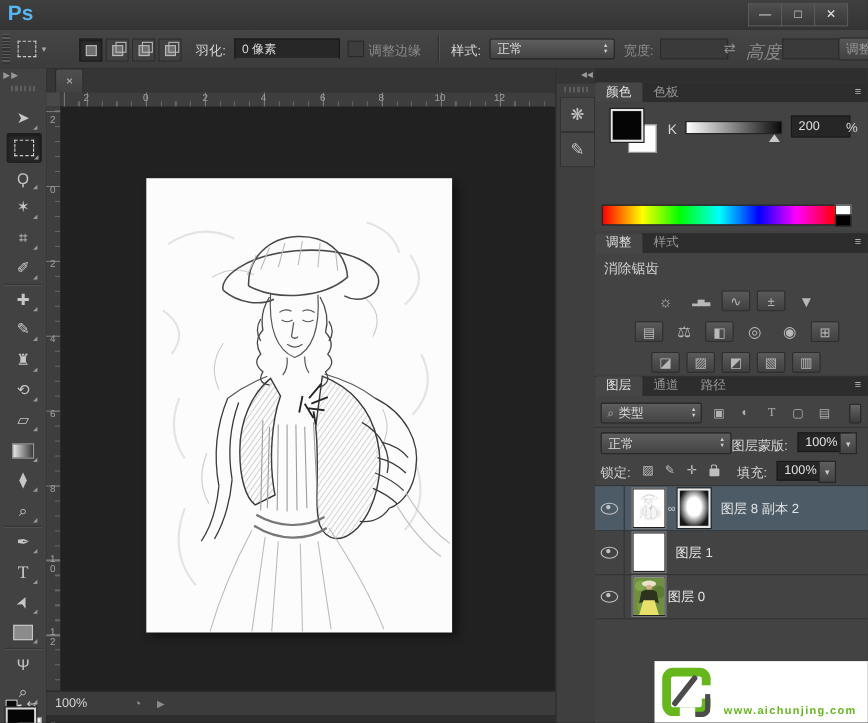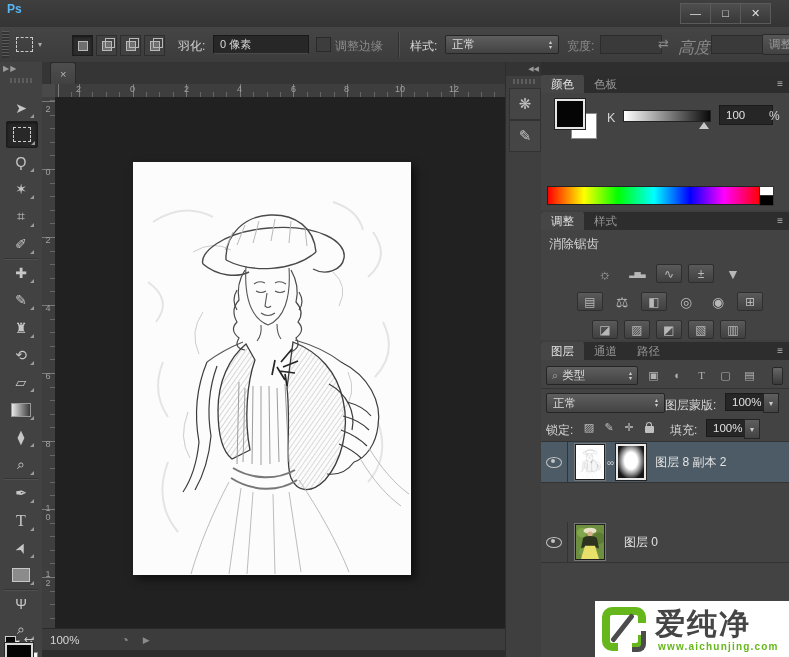--- a/index.html
+++ b/index.html
@@ -5,21 +5,21 @@
   html,body{margin:0;padding:0;background:#2a2a2a;}
   body{width:789px;height:657px;position:relative;overflow:hidden;
        font-family:"Liberation Sans","DejaVu Sans",sans-serif;
        -webkit-font-smoothing:antialiased;}
   .a{position:absolute;}
   .tx{color:#d4d4d4;font-size:12px;}
   .dim{color:#8b8b8b;}
 
   
   .titlebar{left:0;top:0;width:789px;height:27px;background:linear-gradient(#3f3f3f,#343434);border-bottom:1px solid #1f1f1f;}
-  .pslogo{left:7px;top:2px;font-weight:bold;font-size:12px;color:#58b6f2;letter-spacing:0;}
+  .pslogo{left:7px;top:2px;font-weight:bold;font-size:19px;color:#58b6f2;letter-spacing:0;}
   .menus{left:46px;top:0;height:27px;display:flex;align-items:center;gap:0;}
   .menu-item{padding:0 11px;font-size:12.5px;color:#dadada;height:27px;line-height:27px;cursor:default;}
   .winbtns{right:18px;top:3px;display:flex;}
   .winbtn{width:29px;height:19px;background:linear-gradient(#4e4e4e,#383838);border:1px solid #5a5a5a;border-right-width:0;
           color:#e0e0e0;font-size:11px;text-align:center;line-height:19px;}
   .winbtn:last-child{border-right-width:1px;}
 
   
   .optionsbar{left:0;top:27px;width:789px;height:35px;background:linear-gradient(#454545,#3c3c3c);border-bottom:1px solid #272727;}
   .grip{width:7px;background:repeating-linear-gradient(to bottom,#5a5a5a 0 1px,#333 1px 3px);}
@@ -401,21 +401,21 @@
     <span class="ptab">色板</span>
     <span class="pmenu">≡</span>
   </div>
   <div class="pbody" style="top:31px;height:117px;">
     <div class="a" style="left:30px;top:20px;width:24px;height:24px;background:#fff;border:1px solid #8a8a8a;"></div>
     <div class="a" style="left:14px;top:6px;width:26px;height:26px;background:#050505;border:2px solid #e6e6e6;outline:1px solid #222;"></div>
     <span class="a tx" style="left:66px;top:18px;font-size:12.5px;">K</span>
     <div class="a ksl-track" style="left:82px;top:17px;width:86px;"></div>
     <div class="a ksl-thumb" style="left:158px;top:29px;"></div>
     <div class="a well" style="left:178px;top:12px;width:40px;height:18px;">
-        <span>100</span>
+        <span>200</span>
       </div>
     <span class="a tx" style="left:228px;top:16px;">%</span>
     <div class="a spectrum" style="left:6px;top:93px;width:212px;height:17px;"></div>
     <div class="a" style="left:218px;top:93px;width:13px;height:9px;background:#fff;border:1px solid #333;"></div>
     <div class="a" style="left:218px;top:102px;width:13px;height:9px;background:#000;border:1px solid #333;"></div>
   </div>
 
   <div class="tabstrip" style="top:150px;">
     <span class="ptab active">调整</span>
     <span class="ptab">样式</span>
@@ -540,45 +540,51 @@
         </div>
       <div class="thumb" style="margin-left:7px;">
         <svg viewBox="0 0 278 413" width="28" height="34" preserveAspectRatio="none">
             <rect width="278" height="413" fill="#fff"></rect>
             <use href="#sketch"></use>
           </svg>
       </div>
       <span class="linkic">∞</span>
       <div class="maskthumb"></div>
       <span class="lname" style="margin-left:9px;">图层 8 副本 2</span>
+    </div>
+    <div class="lrow" style="top:122px;">
+      <div class="eyebox">
+          <span class="eye"></span>
+        </div>
+      <div class="thumb" style="margin-left:7px;background:#fff;"></div>
+      <span class="lname" style="margin-left:9px;">图层 1</span>
     </div>
     <div class="lrow" style="top:162px;">
       <div class="eyebox">
           <span class="eye"></span>
         </div>
       <div class="thumb" style="margin-left:7px;">
         <svg viewBox="0 0 28 36" width="28" height="34" preserveAspectRatio="none">
           <rect width="28" height="36" fill="#6d8f3f"></rect>
           <circle cx="6" cy="8" r="5" fill="#86ac50" opacity=".8"></circle>
           <circle cx="23" cy="14" r="6" fill="#5a7a32" opacity=".9"></circle>
           <circle cx="10" cy="28" r="7" fill="#7fa449" opacity=".7"></circle>
           <ellipse cx="14" cy="6" rx="6.5" ry="3.2" fill="#e9e2c8"></ellipse>
           <circle cx="14" cy="9.5" r="2.6" fill="#d8b08a"></circle>
           <path d="M7,14 C9,11 19,11 21,14 L23,25 C18,22 10,22 5,25 Z" fill="#2e3320"></path>
           <path d="M9,22 L19,22 L23,36 L5,36 Z" fill="#e8e06a"></path>
         </svg>
       </div>
-      <span class="lname" style="margin-left:19px;">图层 0</span>
+      <span class="lname" style="margin-left:2px;">图层 0</span>
     </div>
   </div>
 </div>
 
 <div class="a watermark">
   <div class="a wm-logo">
     <span class="wm-ring"></span>
     <span class="wm-gap1"></span>
     <span class="wm-gap2"></span>
     <span class="wm-slash"></span>
     <span class="wm-hook"></span>
   </div>
-  <span class="a wm-title">爱纯净</span>
   <span class="a wm-url">www.aichunjing.com</span>
 </div>
 
 </body></html>

